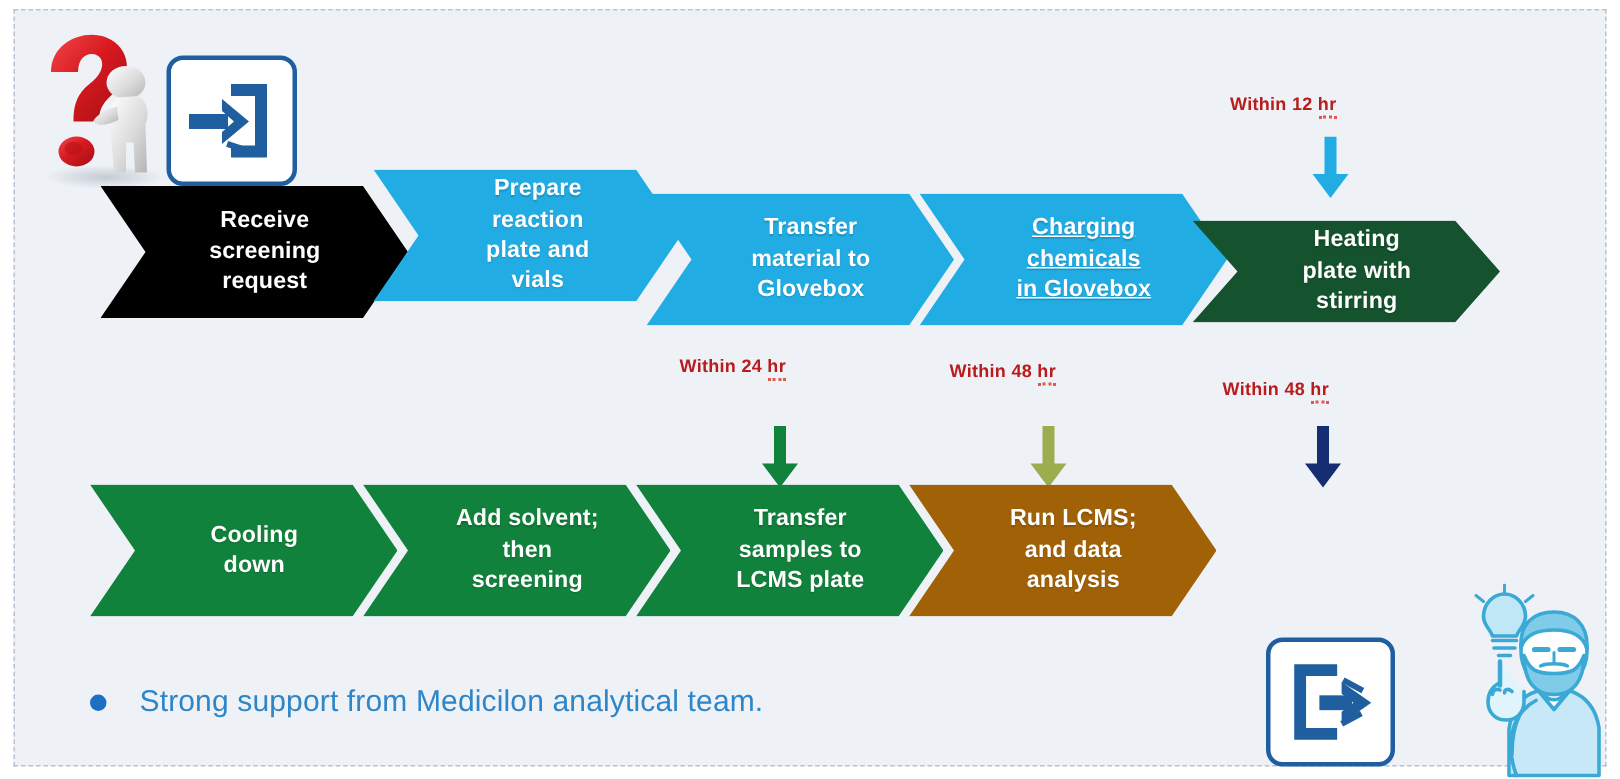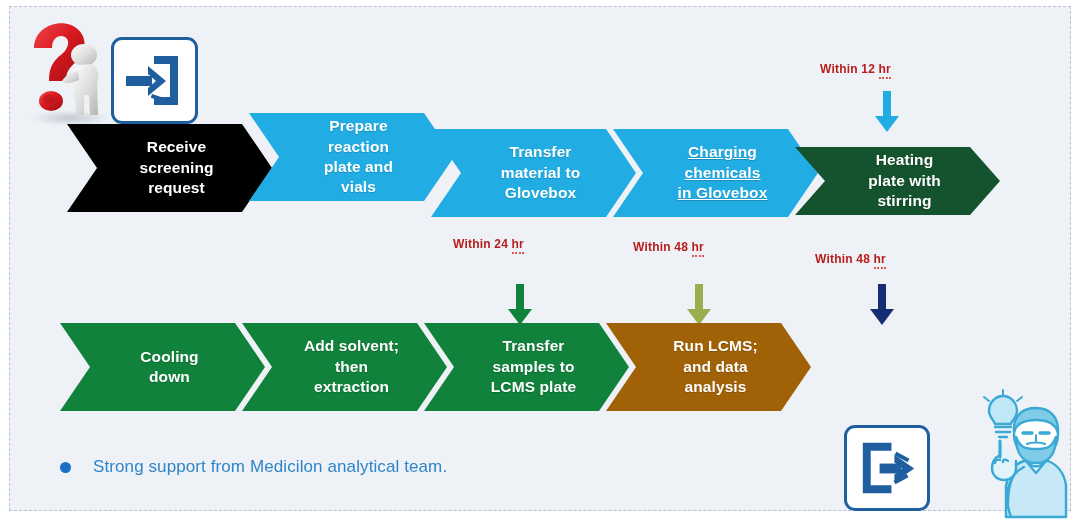--- a/index.html
+++ b/index.html
@@ -88,21 +88,21 @@
     gap: 22px;
   }
   #bullet-dot {
     width: 11px;
     height: 11px;
     border-radius: 50%;
     background: #1b6fc4;
     flex: 0 0 auto;
   }
   #bullet-text {
-    font-size: 17px;
+    font-size: 20px;
     color: #2e86c8;
     letter-spacing: .1px;
   }
 
   
   #login-icon-box {
     position: absolute;
     left: 101px;
     top: 30px;
     width: 87px;
@@ -251,21 +251,21 @@
     </div>
 
     <div class="chev" style="left:50px; top:316px; width:205px; height:88px; background:#11823b;">
       <span class="ctext">Cooling
 down</span>
     </div>
 
     <div class="chev" style="left:232px; top:316px; width:205px; height:88px; background:#11823b;">
       <span class="ctext">Add solvent;
 then
-extraction</span>
+screening</span>
     </div>
 
     <div class="chev" style="left:414px; top:316px; width:205px; height:88px; background:#11823b;">
       <span class="ctext">Transfer
 samples to
 LCMS plate</span>
     </div>
 
     <div class="chev" style="left:596px; top:316px; width:205px; height:88px; background:#a16207;">
       <span class="ctext">Run LCMS;

